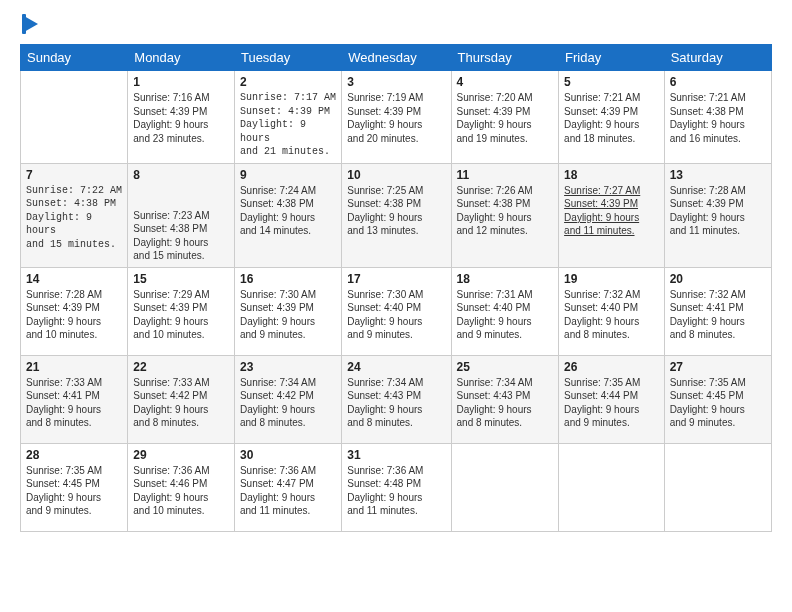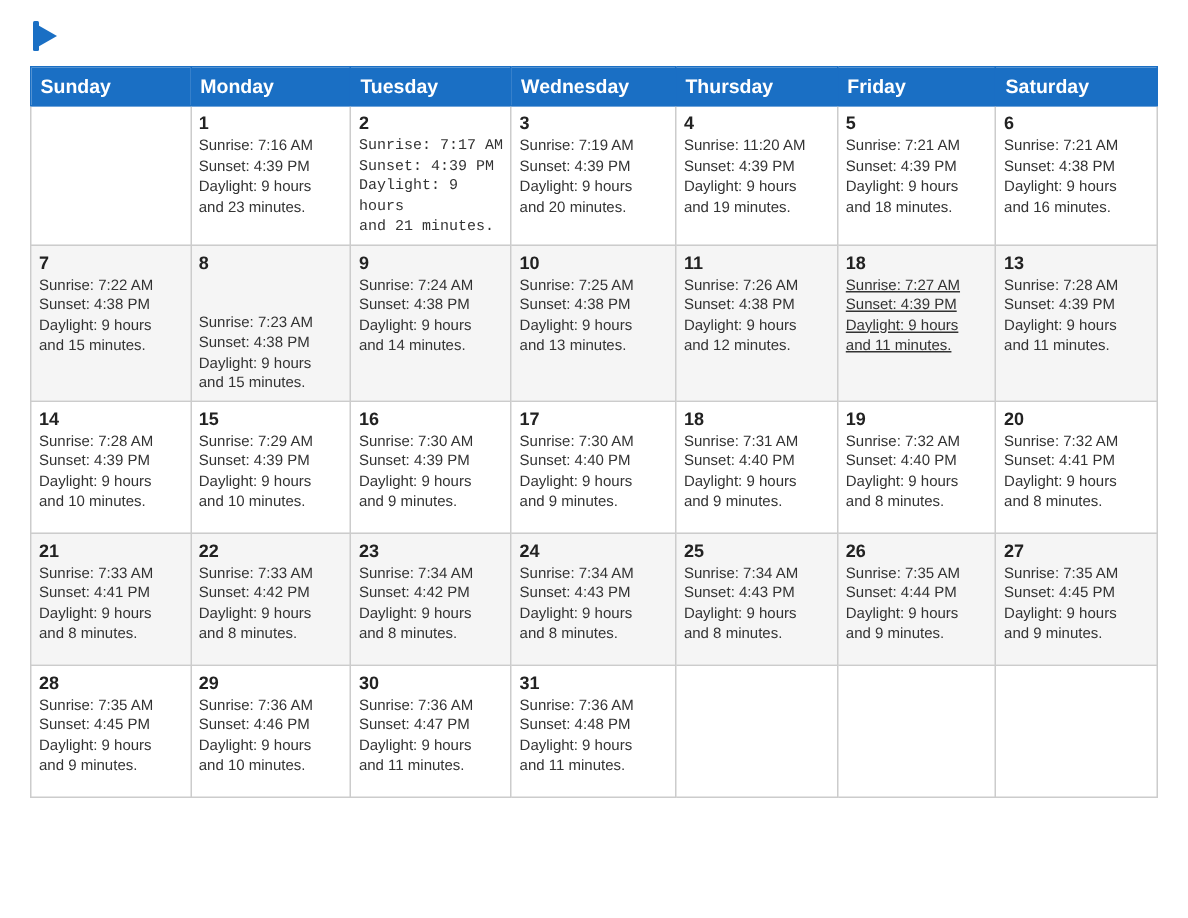--- a/index.html
+++ b/index.html
@@ -58,21 +58,21 @@
       width: 100%;
       border-collapse: collapse;
       border: 1px solid #ccc;
     }
     .calendar th {
       background: #1a6fc4;
       color: #fff;
       text-align: left;
       padding: 5px 6px;
       font-size: 13px;
-      font-weight: bold;
+      font-weight: normal;
       border: 1px solid #1a6fc4;
     }
     .calendar td {
       border: 1px solid #ccc;
       vertical-align: top;
       padding: 4px 5px;
       width: 113px;
       min-height: 80px;
       height: 88px;
     }
@@ -148,21 +148,21 @@
           </td>
           <td>
             <div class="day-number">3</div>
             <div class="day-info" style="white-space: pre-line;">Sunrise: 7:19 AM
 Sunset: 4:39 PM
 Daylight: 9 hours
 and 20 minutes.</div>
           </td>
           <td>
             <div class="day-number">4</div>
-            <div class="day-info" style="white-space: pre-line;">Sunrise: 11:20 AM
+            <div class="day-info" style="white-space: pre-line;">Sunrise: 7:20 AM
 Sunset: 4:39 PM
 Daylight: 9 hours
 and 19 minutes.</div>
           </td>
           <td>
             <div class="day-number">5</div>
             <div class="day-info" style="white-space: pre-line;">Sunrise: 7:21 AM
 Sunset: 4:39 PM
 Daylight: 9 hours
 and 18 minutes.</div>
@@ -171,21 +171,21 @@
             <div class="day-number">6</div>
             <div class="day-info" style="white-space: pre-line;">Sunrise: 7:21 AM
 Sunset: 4:38 PM
 Daylight: 9 hours
 and 16 minutes.</div>
           </td>
         </tr>
         <tr>
           <td>
             <div class="day-number">7</div>
-            <div class="day-info" style="white-space: pre-line;">Sunrise: 7:22 AM
+            <div class="day-info" style="white-space: pre-line; font-family: Liberation Mono, monospace;">Sunrise: 7:22 AM
 Sunset: 4:38 PM
 Daylight: 9 hours
 and 15 minutes.</div>
           </td>
           <td>
             <div class="day-number">8</div>
             <div class="day-info" style="white-space: pre-line; margin-top: 27px;">Sunrise: 7:23 AM
 Sunset: 4:38 PM
 Daylight: 9 hours
 and 15 minutes.</div>

